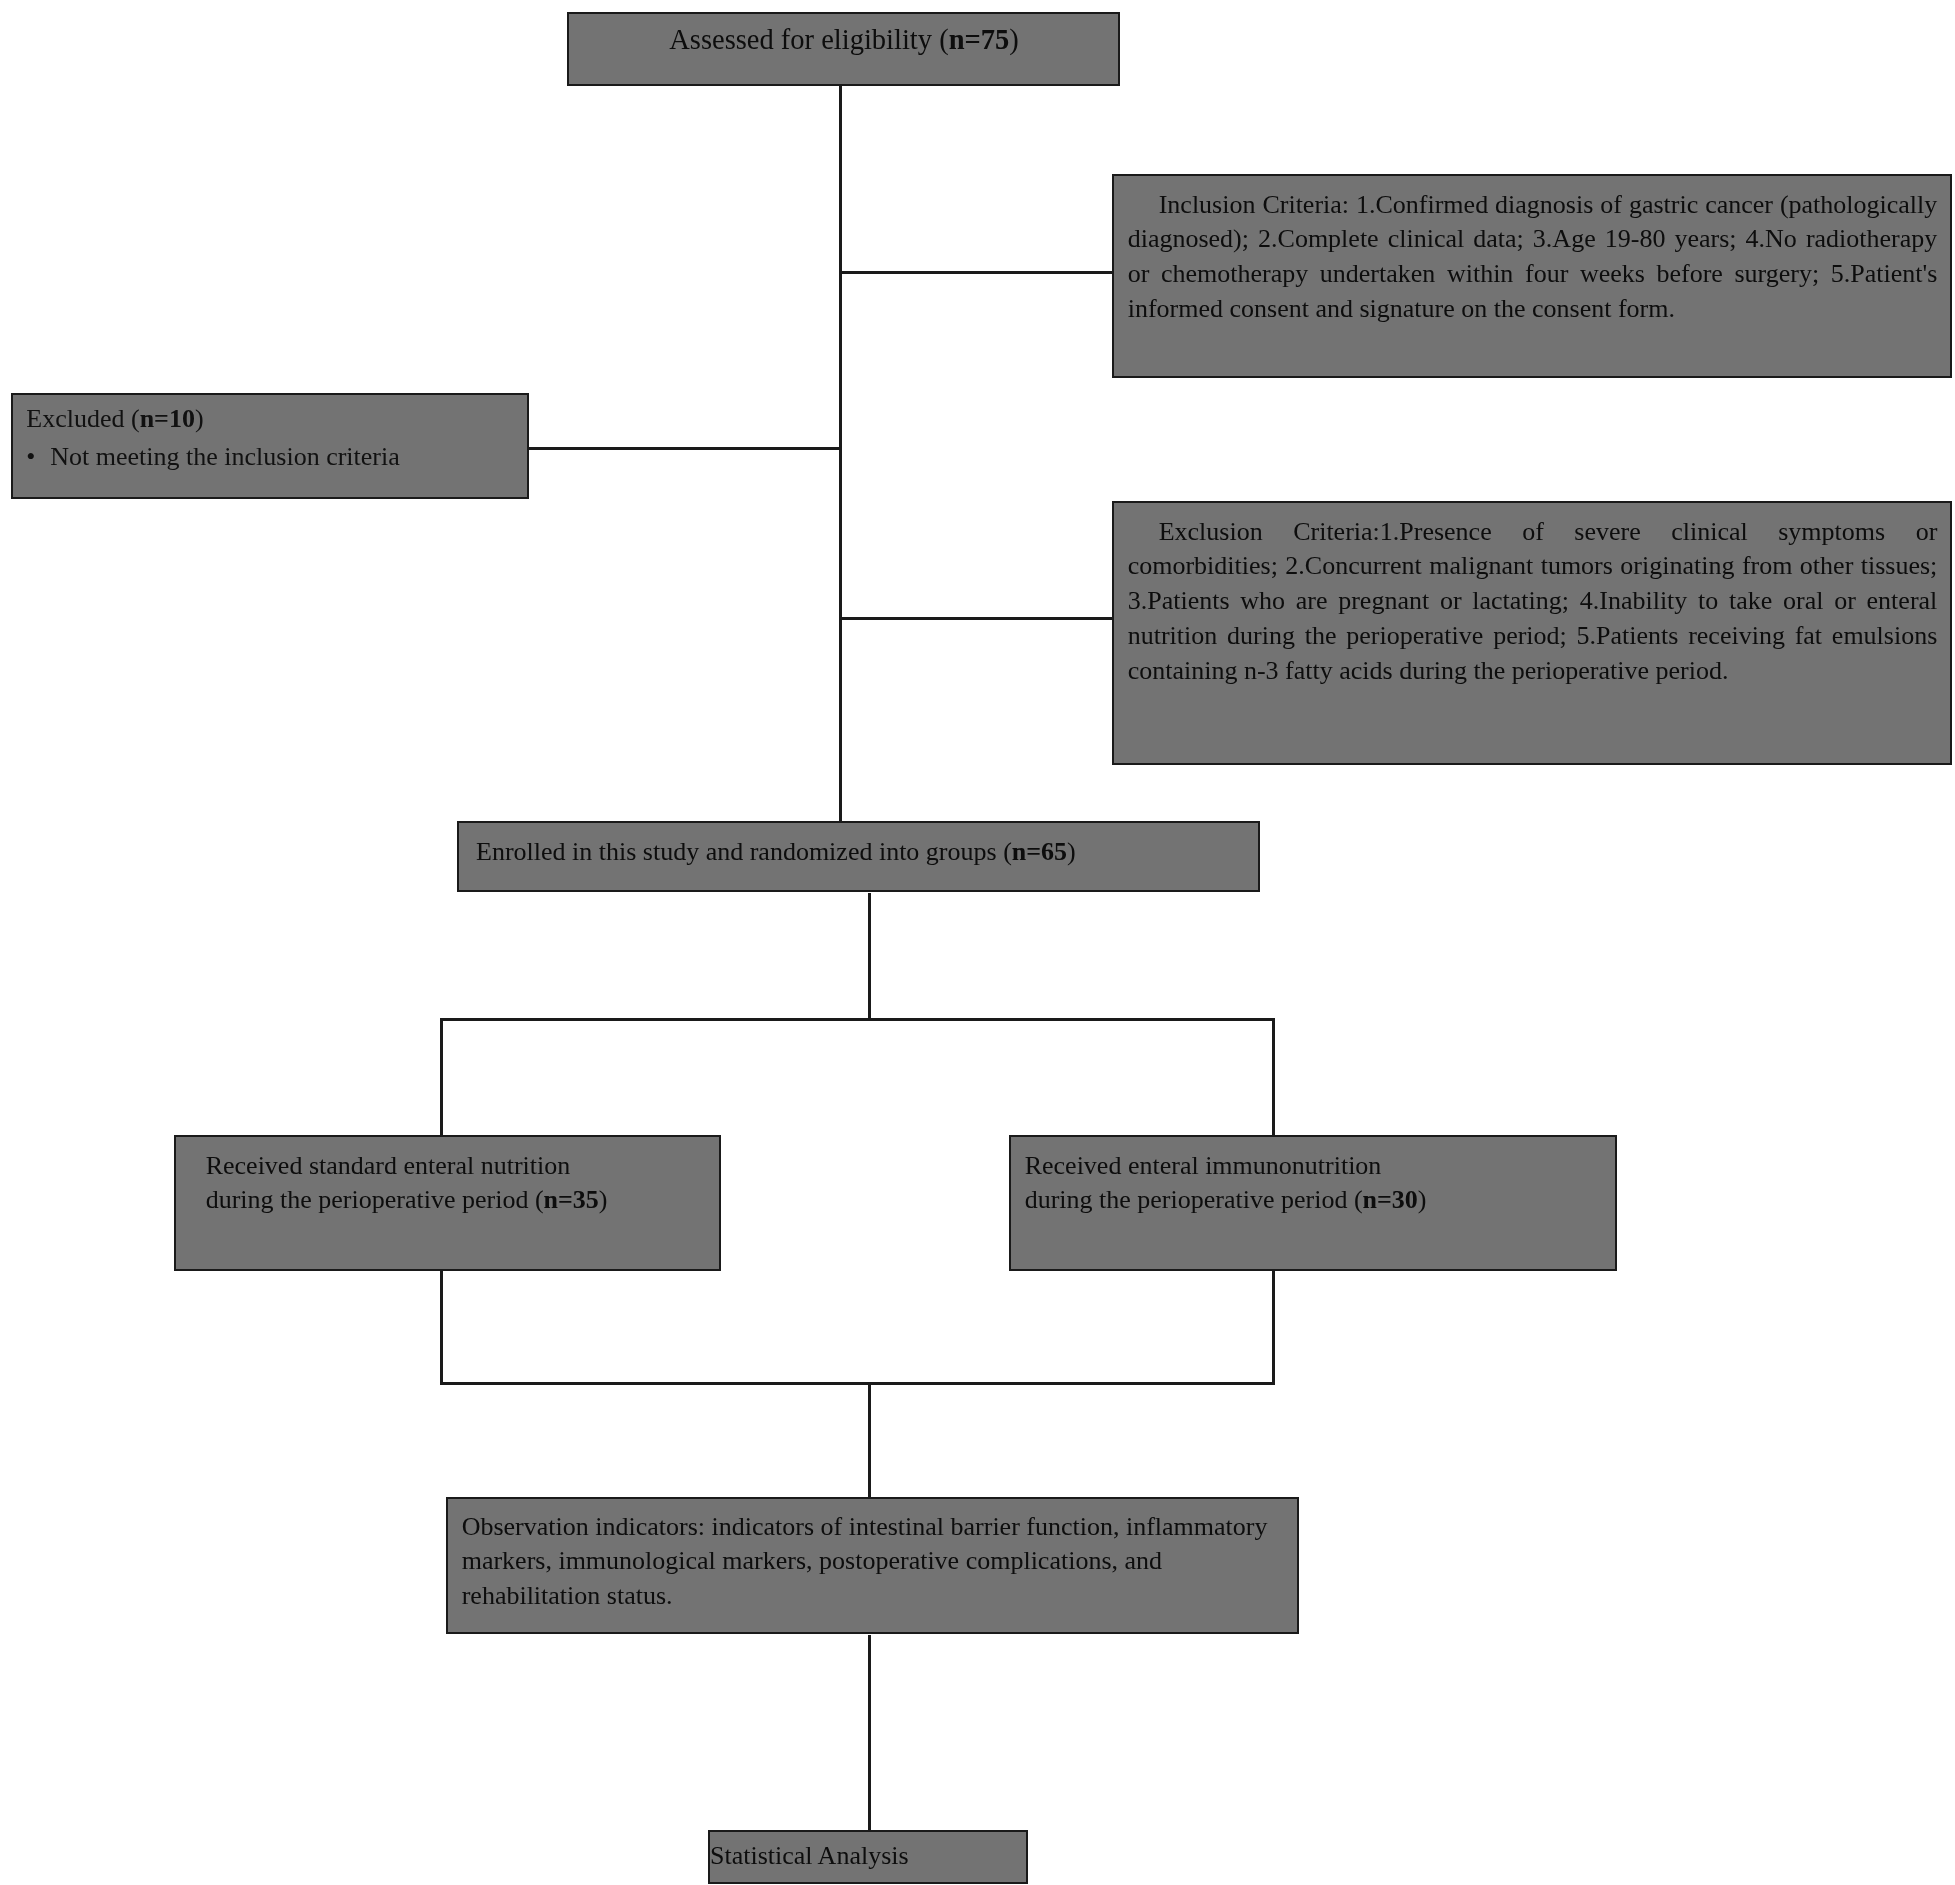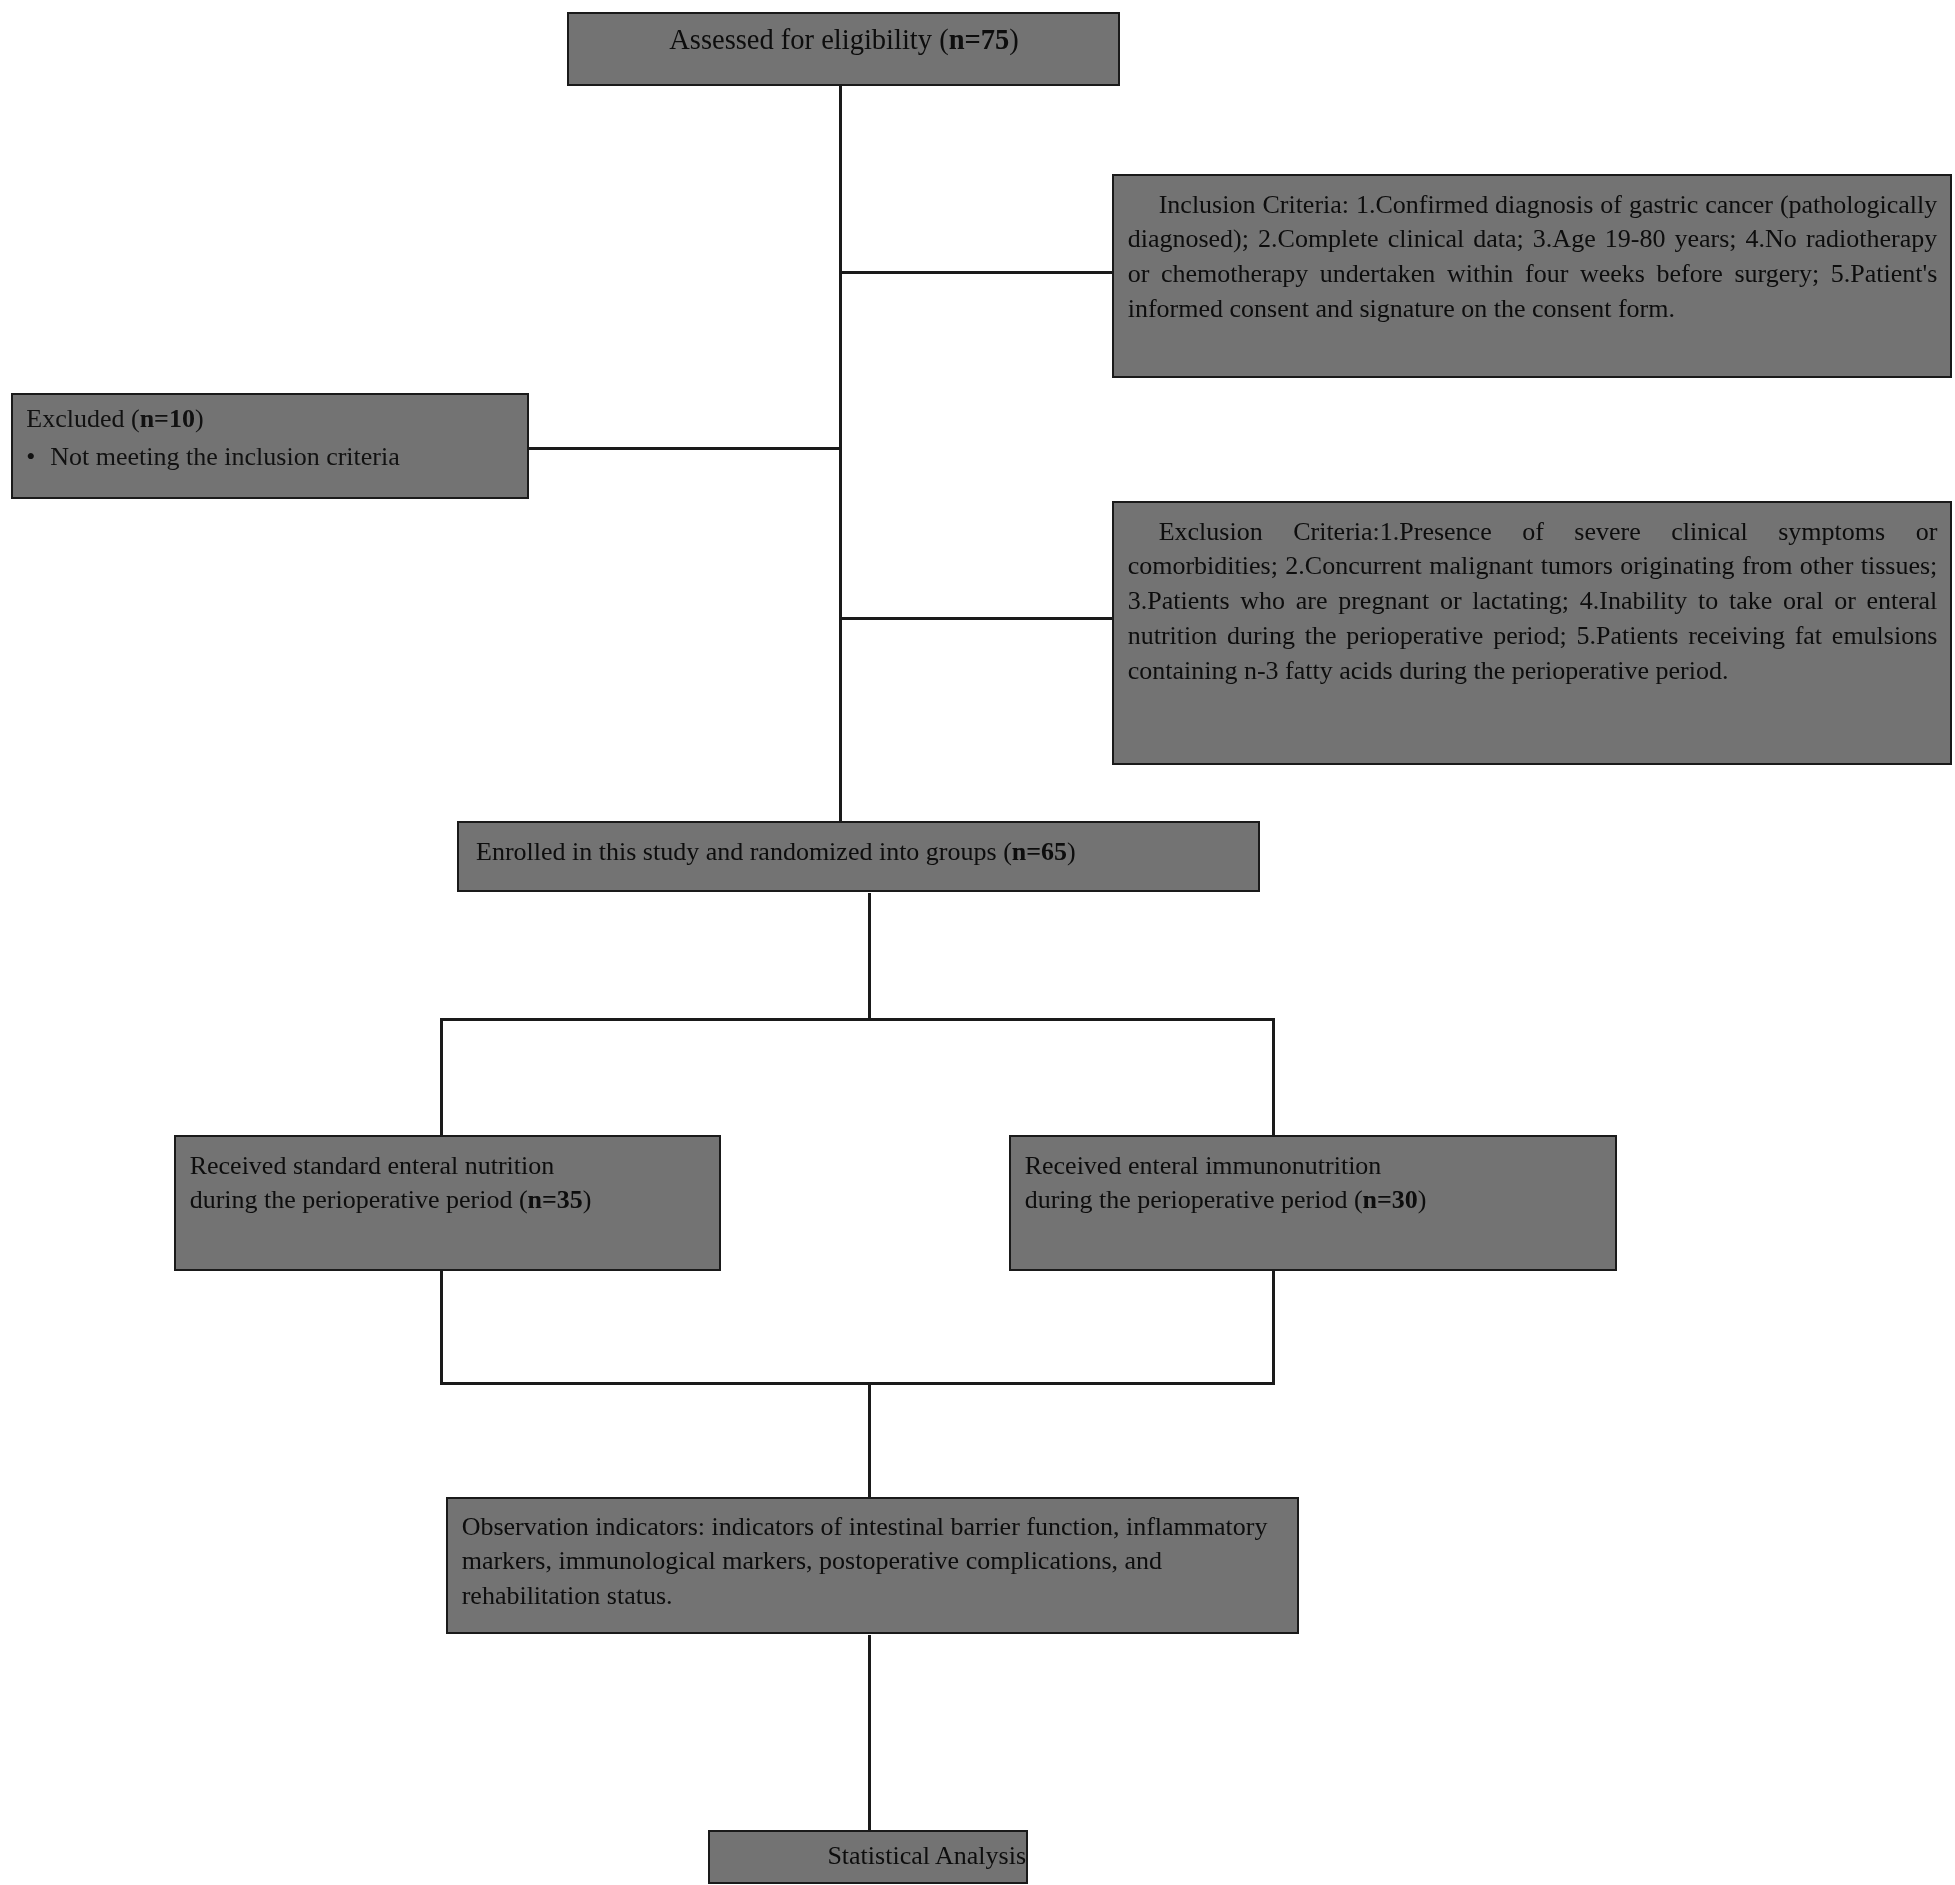--- a/index.html
+++ b/index.html
@@ -38,30 +38,30 @@
   #box-excluded .line2{ font-size:26px; padding:8.5px 0 0 13.7px; }
   #box-excluded .bullet{ display:inline-block; width:24px; }
 
   #box-exclusion{ left:1112px; top:501px; width:840px; height:264px; }
   #box-exclusion .txt{ font-size:26px; padding:11.6px 12.7px 0 13.7px; text-align:justify; text-indent:31px; line-height:1.34; }
 
   #box-enrolled{ left:457px; top:821px; width:803px; height:71px; }
   #box-enrolled .txt{ font-size:26px; padding:11.6px 10.6px 0 17px; text-align:left; }
 
   #box-group-left{ left:174px; top:1135px; width:547px; height:136px; }
-  #box-group-left .txt{ font-size:26px; padding:11.6px 7.4px 0 13.7px; line-height:1.32; }
+  #box-group-left .txt{ font-size:26px; padding:11.6px 7.4px 0 13.7px; line-height:1.32;margin-left:16px; }
 
   #box-group-right{ left:1009px; top:1135px; width:608px; height:136px; }
   #box-group-right .txt{ font-size:26px; padding:11.6px 7.4px 0 13.7px; line-height:1.32; }
 
   #box-observation{ left:446px; top:1497px; width:853px; height:137px; }
   #box-observation .txt{ font-size:26px; padding:10.6px 8.5px 0 13.7px; line-height:1.34; }
 
   #box-statistical{ left:708px; top:1830px; width:320px; height:54px; }
-  #box-statistical .txt{ font-size:26px; padding:7.4px 0 0 0; text-align:right; }
+  #box-statistical .txt{ font-size:26px; padding:7.4px 0 0 0; text-align:left; }
 
   
   .ln{ position:absolute; background:#1a1a1a; z-index:1; }
   .vl{ width:2.6px; }
   .hl{ height:2.6px; }
 
   b.n{ font-weight:bold; }
 </style>
 </head>
 <body>

